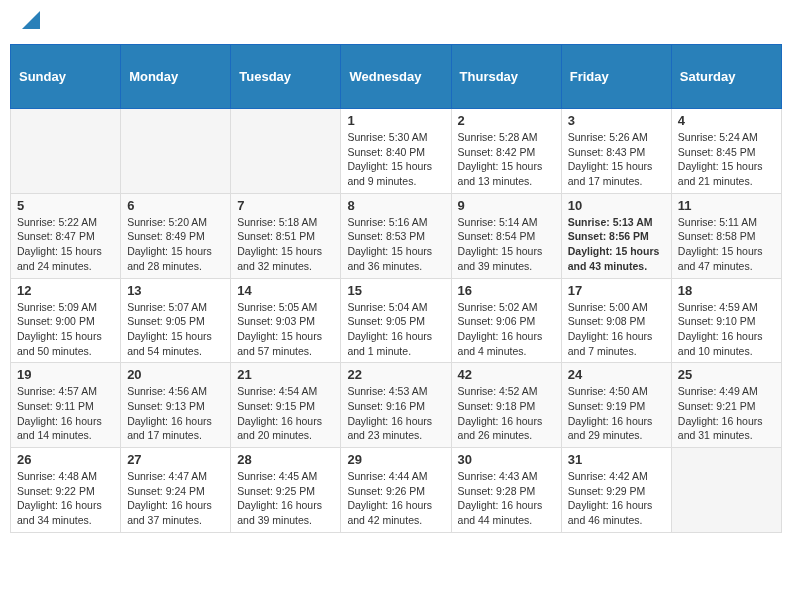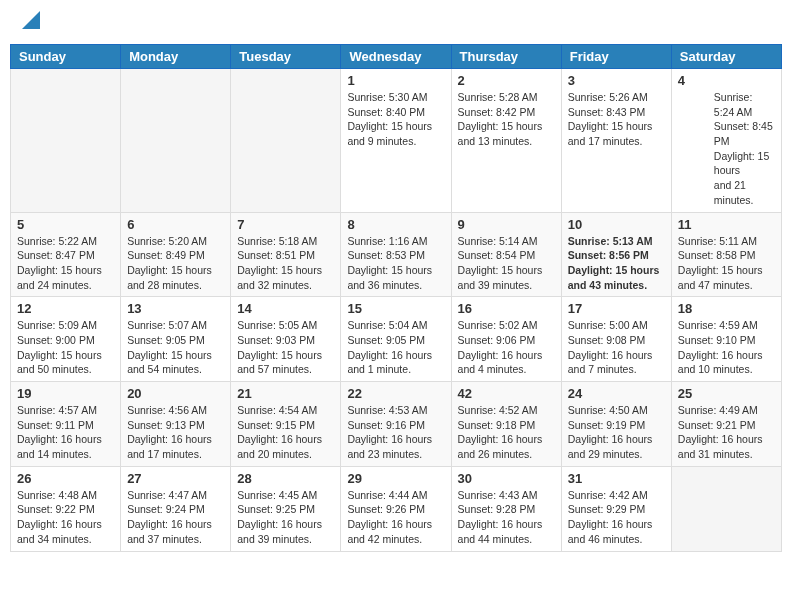--- a/index.html
+++ b/index.html
@@ -54,21 +54,21 @@
     .calendar {
       width: 100%;
       border-collapse: collapse;
       border: 1px solid #ccc;
     }
     .calendar th {
       background: #2980b9;
       color: #fff;
       font-size: 13px;
       font-weight: bold;
-      padding: 4px 8px;
+      padding: 24px 8px;
       text-align: left;
       border: 1px solid #1a6abf;
     }
     .calendar td {
       vertical-align: top;
       border: 1px solid #ddd;
       padding: 4px 6px;
       width: calc(100% / 7);
       min-height: 80px;
       font-size: 11px;
@@ -149,21 +149,21 @@
         </td>
         <td>
           <span class="day-number">3</span>
           <div class="day-info" style="white-space: pre-line;">Sunrise: 5:26 AM
 Sunset: 8:43 PM
 Daylight: 15 hours
 and 17 minutes.</div>
         </td>
         <td>
           <span class="day-number">4</span>
-          <div class="day-info" style="white-space: pre-line; margin-left: 36px;">Sunrise: 5:24 AM
+          <div class="day-info" style="white-space: pre-line;">Sunrise: 5:24 AM
 Sunset: 8:45 PM
 Daylight: 15 hours
 and 21 minutes.</div>
         </td>
       </tr>
       <tr>
         <td>
           <span class="day-number">5</span>
           <div class="day-info" style="white-space: pre-line;">Sunrise: 5:22 AM
 Sunset: 8:47 PM
@@ -179,21 +179,21 @@
         </td>
         <td>
           <span class="day-number">7</span>
           <div class="day-info" style="white-space: pre-line;">Sunrise: 5:18 AM
 Sunset: 8:51 PM
 Daylight: 15 hours
 and 32 minutes.</div>
         </td>
         <td>
           <span class="day-number">8</span>
-          <div class="day-info" style="white-space: pre-line;">Sunrise: 1:16 AM
+          <div class="day-info" style="white-space: pre-line;">Sunrise: 5:16 AM
 Sunset: 8:53 PM
 Daylight: 15 hours
 and 36 minutes.</div>
         </td>
         <td>
           <span class="day-number">9</span>
           <div class="day-info" style="white-space: pre-line;">Sunrise: 5:14 AM
 Sunset: 8:54 PM
 Daylight: 15 hours
 and 39 minutes.</div>

